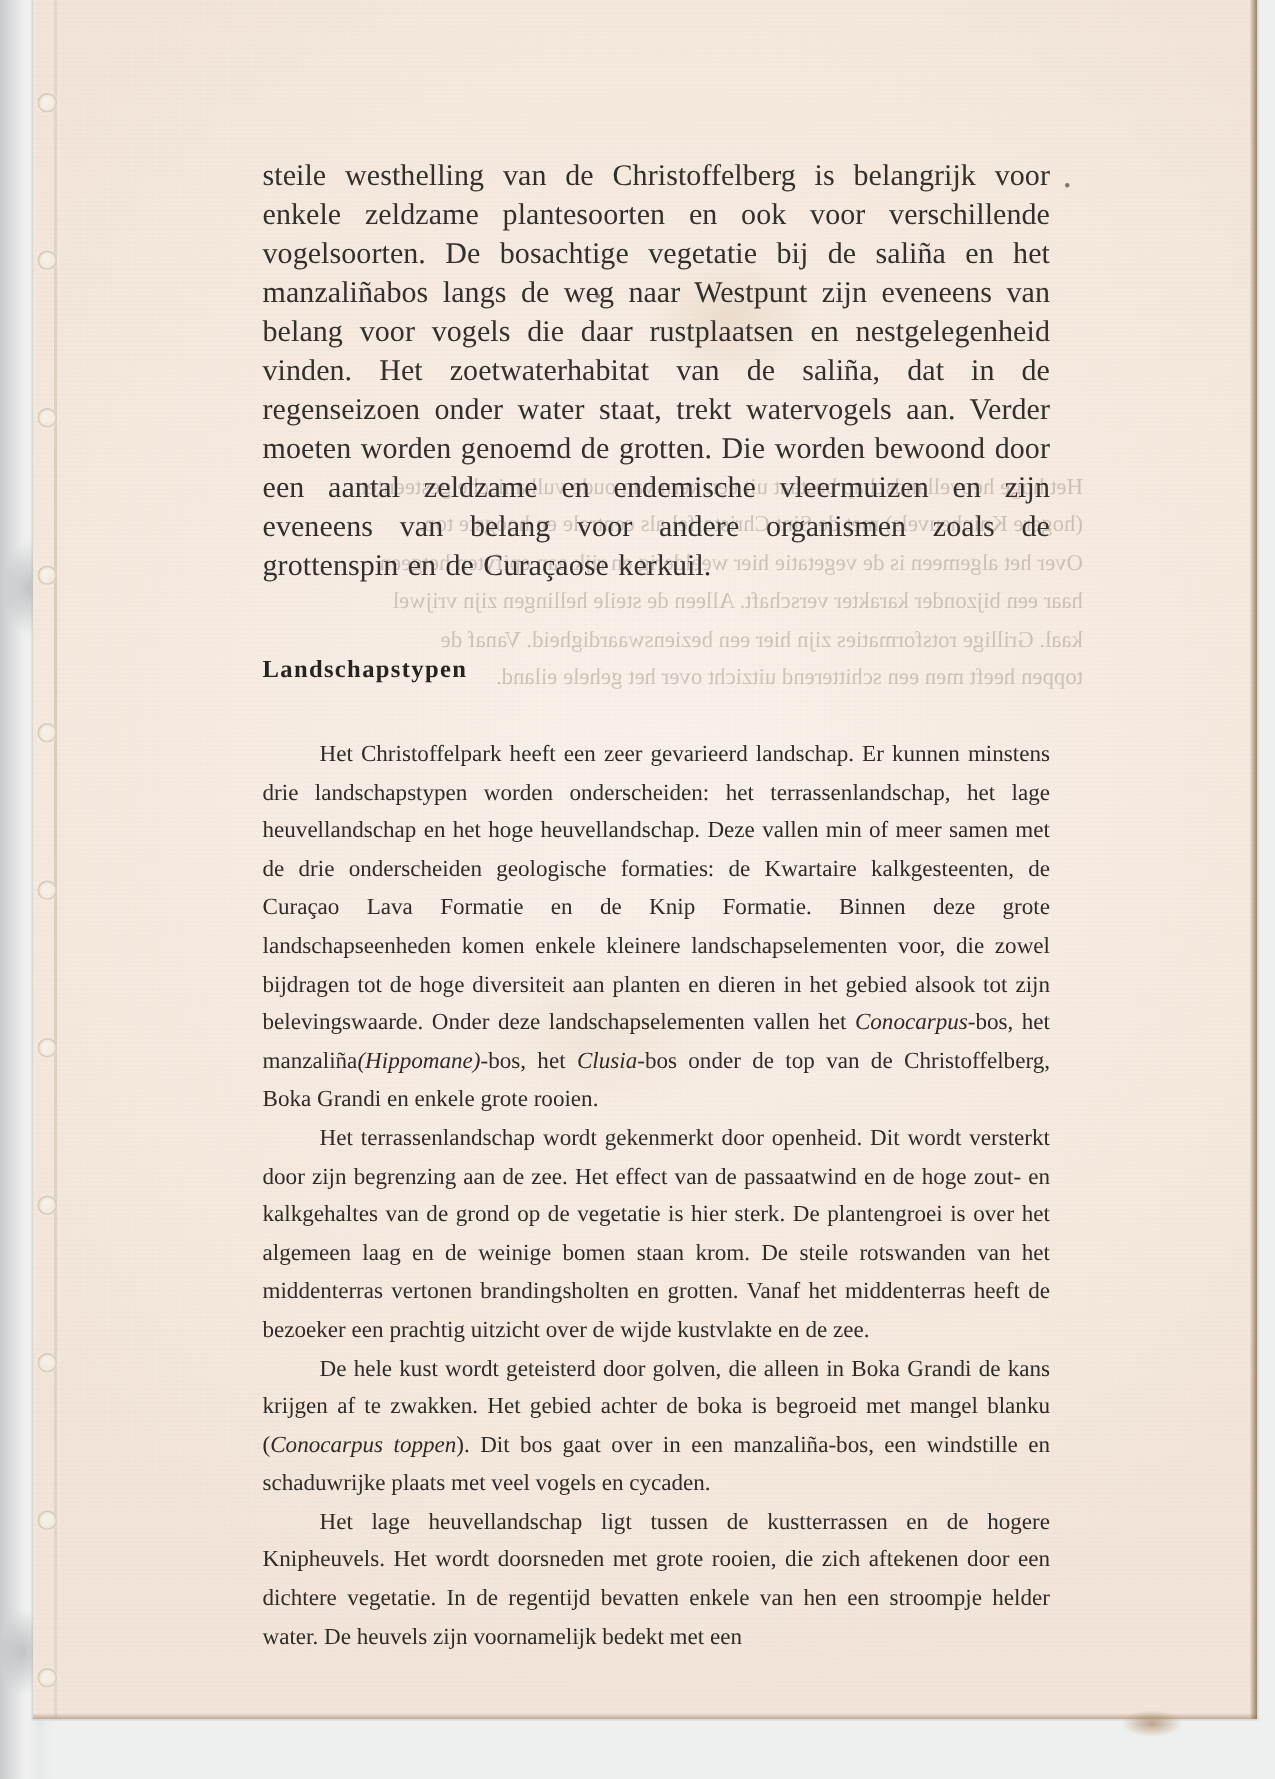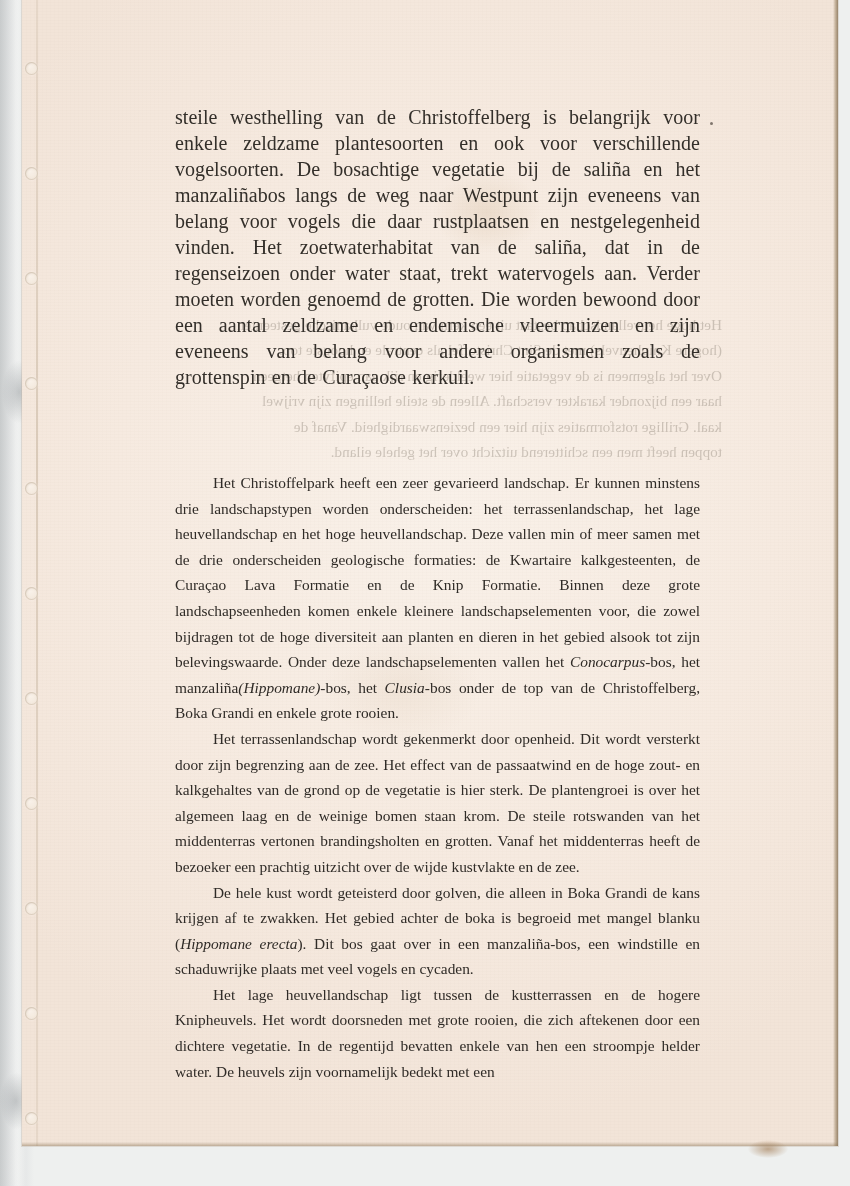--- a/index.html
+++ b/index.html
@@ -211,27 +211,28 @@
     </div>
 
 
     <div class="column ink">
 
       <div class="block-a">
         <p class="para first loose">steile westhelling van de Christoffelberg is belangrijk voor enkele zeldzame plantesoorten en ook voor verschillende vogelsoorten. De bosachtige vegetatie bij de saliña en het manzaliñabos langs de weg naar Westpunt zijn eveneens van belang voor vogels die daar rustplaatsen en nestgelegenheid vinden. Het zoetwaterhabitat van de saliña, dat in de regenseizoen onder water staat, trekt watervogels aan. Verder moeten worden genoemd de grotten.  Die worden bewoond door een aantal zeldzame en endemische vleermuizen en zijn eveneens van belang voor andere organismen zoals de grottenspin en de Curaçaose kerkuil.</p>
       </div>
 
       <div class="gap-before-heading"></div>
+      <h2 class="heading">Landschapstypen</h2>
       <div class="gap-after-heading"></div>
 
       <p class="para">Het Christoffelpark heeft een zeer gevarieerd landschap.  Er kunnen minstens drie landschapstypen worden onderscheiden: het terrassenlandschap, het lage heuvellandschap en het hoge heuvellandschap.  Deze vallen min of meer samen met de drie onderscheiden geologische formaties: de Kwartaire kalkgesteenten, de Curaçao Lava Formatie en de Knip Formatie.  Binnen deze grote landschapseenheden komen enkele kleinere landschapselementen voor, die zowel bijdragen tot de hoge diversiteit aan planten en dieren in het gebied alsook tot zijn belevingswaarde.  Onder deze landschapselementen vallen het <em>Conocarpus</em>-bos, het manzaliña<em>(Hippomane)</em>-bos, het <em>Clusia</em>-bos onder de top van de Christoffelberg, Boka Grandi en enkele grote rooien.</p>
 
       <p class="para">Het terrassenlandschap wordt gekenmerkt door openheid.  Dit wordt versterkt door zijn begrenzing aan de zee.  Het effect van de passaatwind en de hoge zout- en kalkgehaltes van de grond op de vegetatie is hier sterk.  De plantengroei is over het algemeen laag en de weinige bomen staan krom.  De steile rotswanden van het middenterras vertonen brandingsholten en grotten. Vanaf het middenterras heeft de bezoeker een prachtig uitzicht over de wijde kustvlakte en de zee.</p>
 
-      <p class="para">De hele kust wordt geteisterd door golven, die alleen in Boka Grandi de kans krijgen af te zwakken.  Het gebied achter de boka is begroeid met mangel blanku (<em>Hippomane erecta</em>).  Dit bos gaat over in een manzaliña-bos, een windstille en schaduwrijke plaats met veel vogels en cycaden.</p>
+      <p class="para">De hele kust wordt geteisterd door golven, die alleen in Boka Grandi de kans krijgen af te zwakken.  Het gebied achter de boka is begroeid met mangel blanku (<em>Conocarpus toppen</em>).  Dit bos gaat over in een manzaliña-bos, een windstille en schaduwrijke plaats met veel vogels en cycaden.</p>
 
       <p class="para">Het lage heuvellandschap ligt tussen de kustterrassen en de hogere Knipheuvels.  Het wordt doorsneden met grote rooien, die zich aftekenen door een dichtere vegetatie.  In de regentijd bevatten enkele van hen een stroompje helder water.  De heuvels zijn voornamelijk bedekt met een</p>
 
     </div>
 
     <div class="paper-right-edge"></div>
     <div class="paper-bottom-edge"></div>
 
     <div id="holes">
         <div class="hole" style="left: 3px; top: 68px;"></div>

